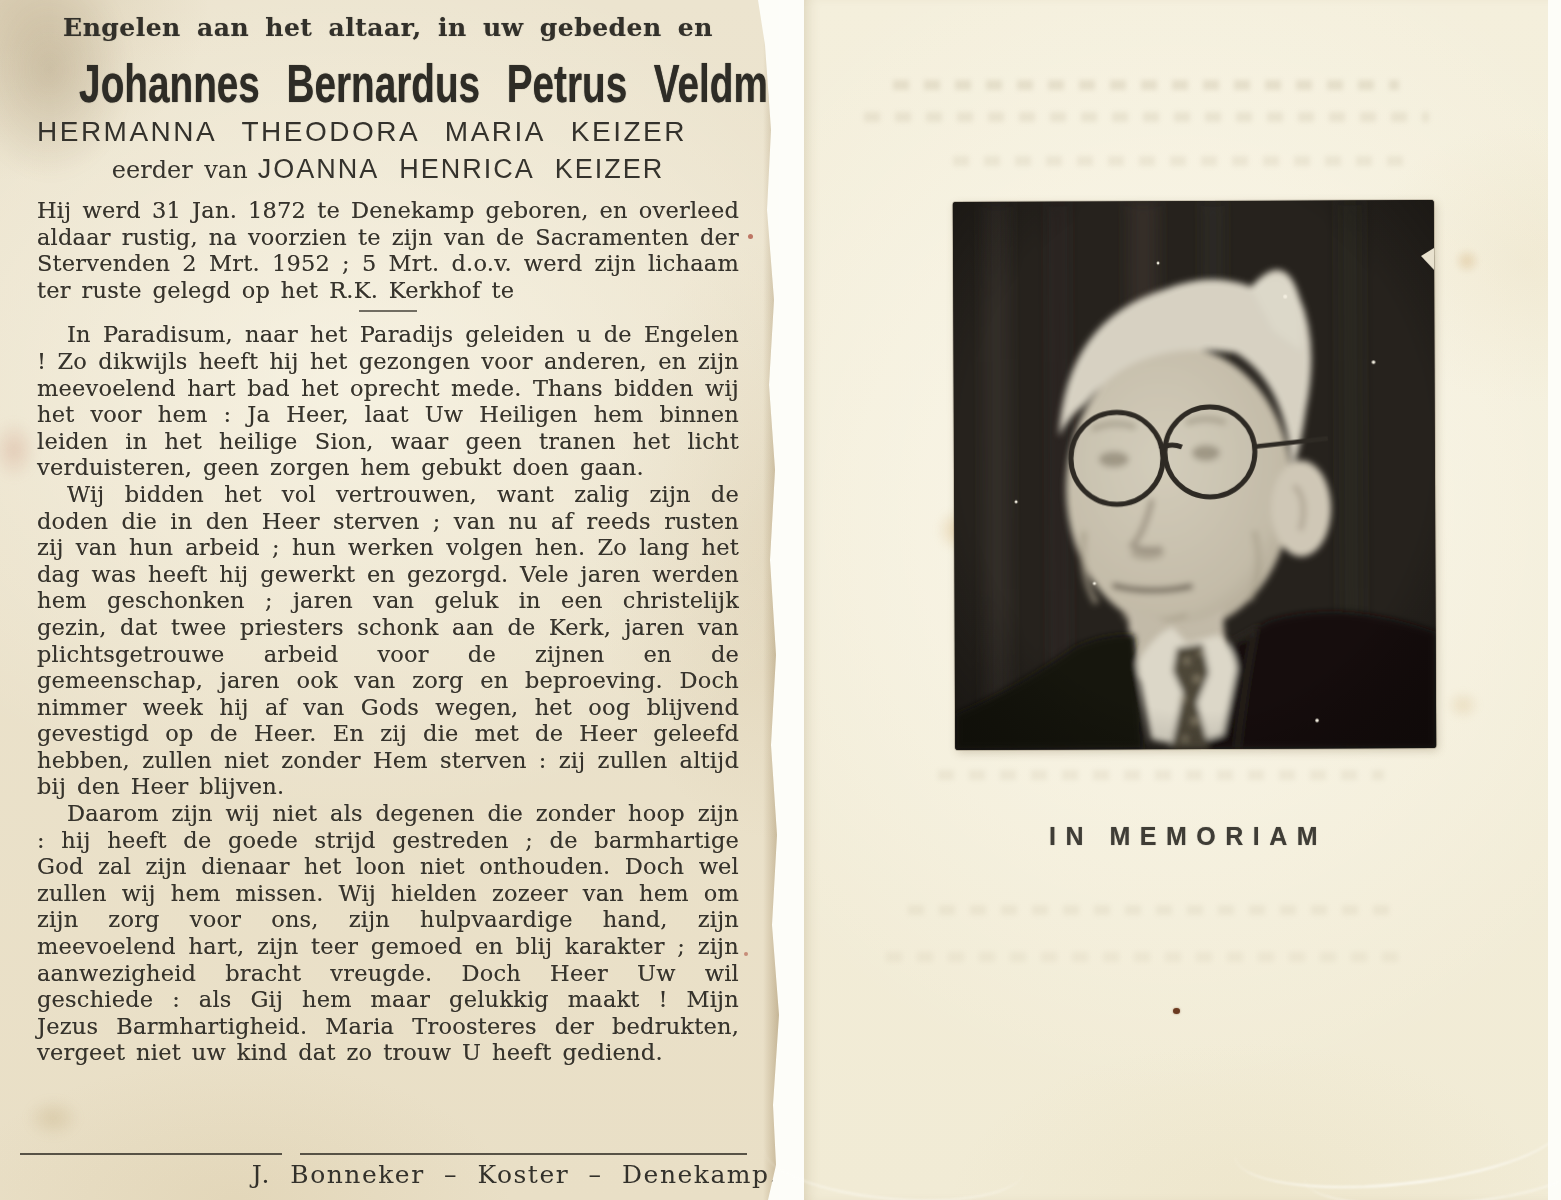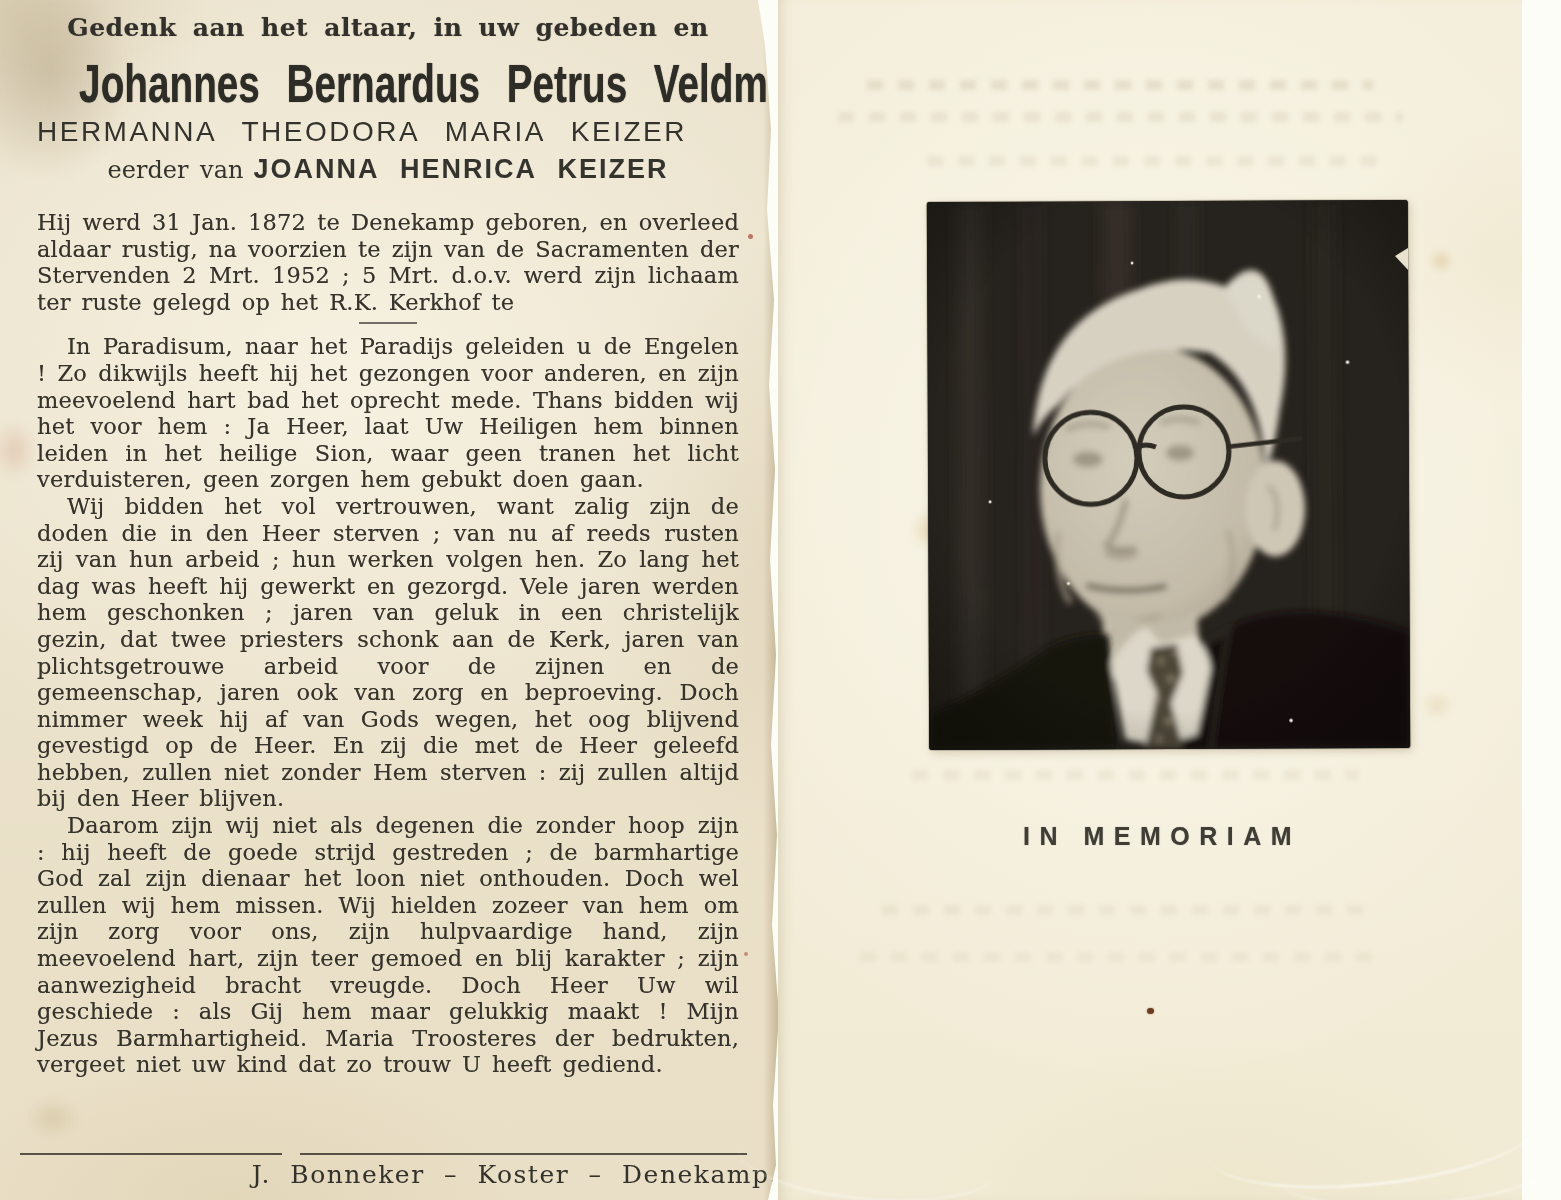--- a/index.html
+++ b/index.html
@@ -44,30 +44,30 @@
   }
   .relation { margin-top:12px; text-align:center; font-size:24px; color:#35332d; word-spacing:5px; }
   .spouse-caps {
     margin-top:7px; text-align:left;
     font-family:"Liberation Sans", sans-serif; font-weight:500; font-size:28px;
     letter-spacing:2.5px; word-spacing:16px; color:#34322c;
   }
   .earlier-line { margin-top:6px; text-align:center; white-space:nowrap; color:#35332d; }
   .earlier-prefix { font-size:24px; font-weight:500; word-spacing:4px; }
   .earlier-caps {
-    font-family:"Liberation Sans", sans-serif; font-weight:700; font-size:27px;
+    font-family:"Liberation Sans", sans-serif; font-weight:400; font-size:27px;
     letter-spacing:2px; word-spacing:12px; margin-left:10px;
   }
 
   .body-text {
     font-size:22.5px; line-height:26.6px; text-align:justify;
     word-spacing:3.5px; letter-spacing:.2px; color:#36332c;
     text-shadow:0 0 .6px rgba(54,51,44,.5);
   }
-  .body-text.first-para { margin-top:24px; }
+  .body-text.first-para { margin-top:12px; }
   .body-text.indent { text-indent:30px; }
   .center-line { text-align:center; font-size:22.5px; line-height:27px; }
   .small-rule {
     width:58px; height:0; border-top:2px solid rgba(70,66,56,.75);
     margin:7px auto 9px auto;
   }
 
   .footer-rule {
     position:absolute; left:20px; right:32px; top:1153px; height:2px;
     background:linear-gradient(90deg,
@@ -91,21 +91,21 @@
     background:radial-gradient(closest-side, rgba(170,140,80,.22), transparent); filter:blur(4px); }
   .speck { position:absolute; border-radius:50%; }
   .speck.red-1 { left:748px; top:234px; width:5px; height:5px; background:rgba(163,58,42,.65); }
   .speck.red-2 { left:744px; top:952px; width:4px; height:4px; background:rgba(163,58,42,.5); }
 
   
   .gap { position:absolute; left:779px; top:0; width:38px; height:1200px; background:#fdfdf9; }
 
   
   .page-right {
-    position:absolute; left:778px; top:0; width:744px; height:1200px;
+    position:absolute; left:804px; top:0; width:744px; height:1200px;
     background:
       radial-gradient(820px 900px at 50% 42%, rgba(255,253,245,.6), transparent 66%),
       radial-gradient(240px 200px at 97% 22%, rgba(206,180,120,.12), transparent 70%),
       radial-gradient(420px 220px at 60% 100%, rgba(214,194,140,.12), transparent 72%),
       linear-gradient(#f4efdc, #f1ebd5);
     box-shadow: inset 10px 0 14px -8px rgba(150,128,85,.28);
   }
   .ghost {
     position:absolute; height:10px; opacity:.22; filter:blur(2.6px);
     background:repeating-linear-gradient(90deg, #ab9e7e 0 16px, transparent 16px 31px);
@@ -153,21 +153,21 @@
 <div class="scan">
 
   <div class="page-left">
     <div class="corner-crease"></div>
     <div class="stain pink-left"></div>
     <div class="stain bottom-left"></div>
     <div class="speck red-1"></div>
     <div class="speck red-2"></div>
 
     <div class="content">
-      <div class="dedication first">Gedenk aan het altaar, in uw gebeden en</div>
+      <div class="dedication first">Engelen aan het altaar, in uw gebeden en</div>
 
       <div class="deceased-name">Johannes Bernardus Petrus Veldman</div>
 
 
       <div class="spouse-caps">HERMANNA THEODORA MARIA KEIZER</div>
 
       <div class="earlier-line">
         <span class="earlier-prefix">eerder van</span><span class="earlier-caps">JOANNA HENRICA KEIZER</span>
       </div>
 

